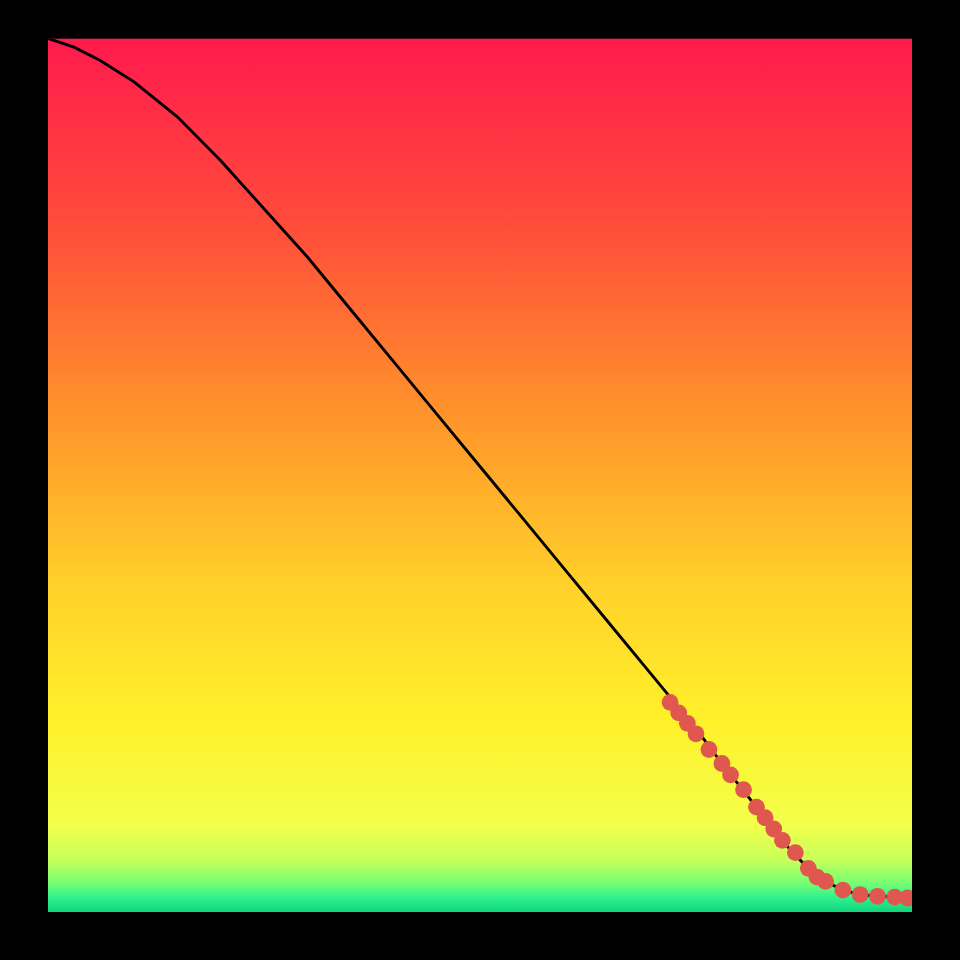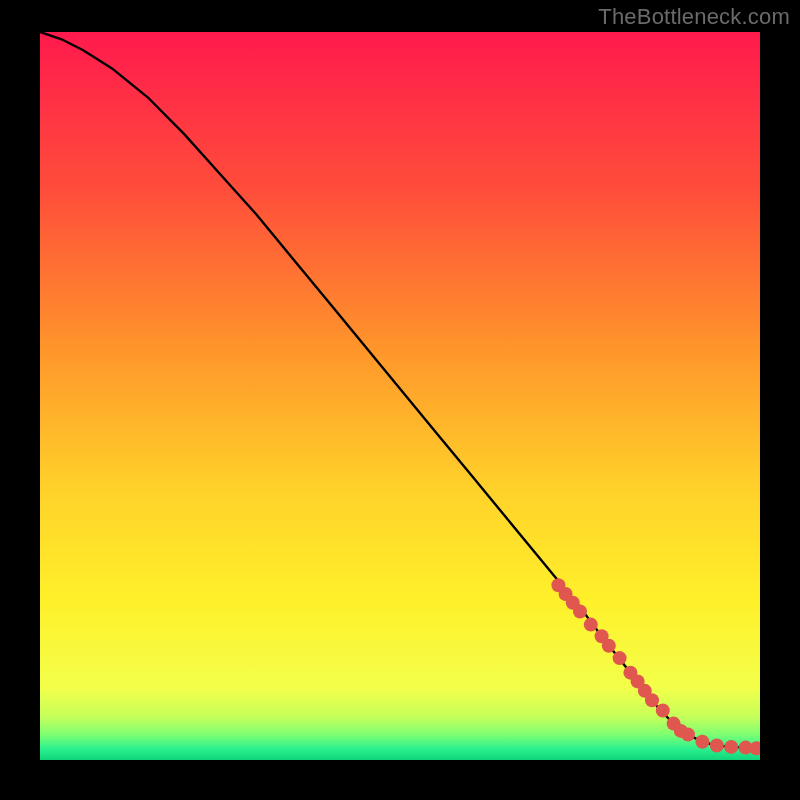--- a/index.html
+++ b/index.html
@@ -37,21 +37,20 @@
   svg {
     display: block;
     width: 720px;
     height: 728px;
   }
 </style>
 </head>
 <body>
 
 <div class="stage">
-  <div class="attribution">TheBottleneck.com</div>
 
   <div class="plot">
     <svg id="chart-svg" viewBox="0 0 720 728" preserveAspectRatio="none">
       <defs>
         <linearGradient id="bg-grad" x1="0" y1="0" x2="0" y2="1">
             <stop offset="0%" stop-color="#ff1a4d"></stop>
             <stop offset="22%" stop-color="#ff4e3a"></stop>
             <stop offset="45%" stop-color="#ff9a2a"></stop>
             <stop offset="63%" stop-color="#ffd22a"></stop>
             <stop offset="78%" stop-color="#fff02a"></stop>

